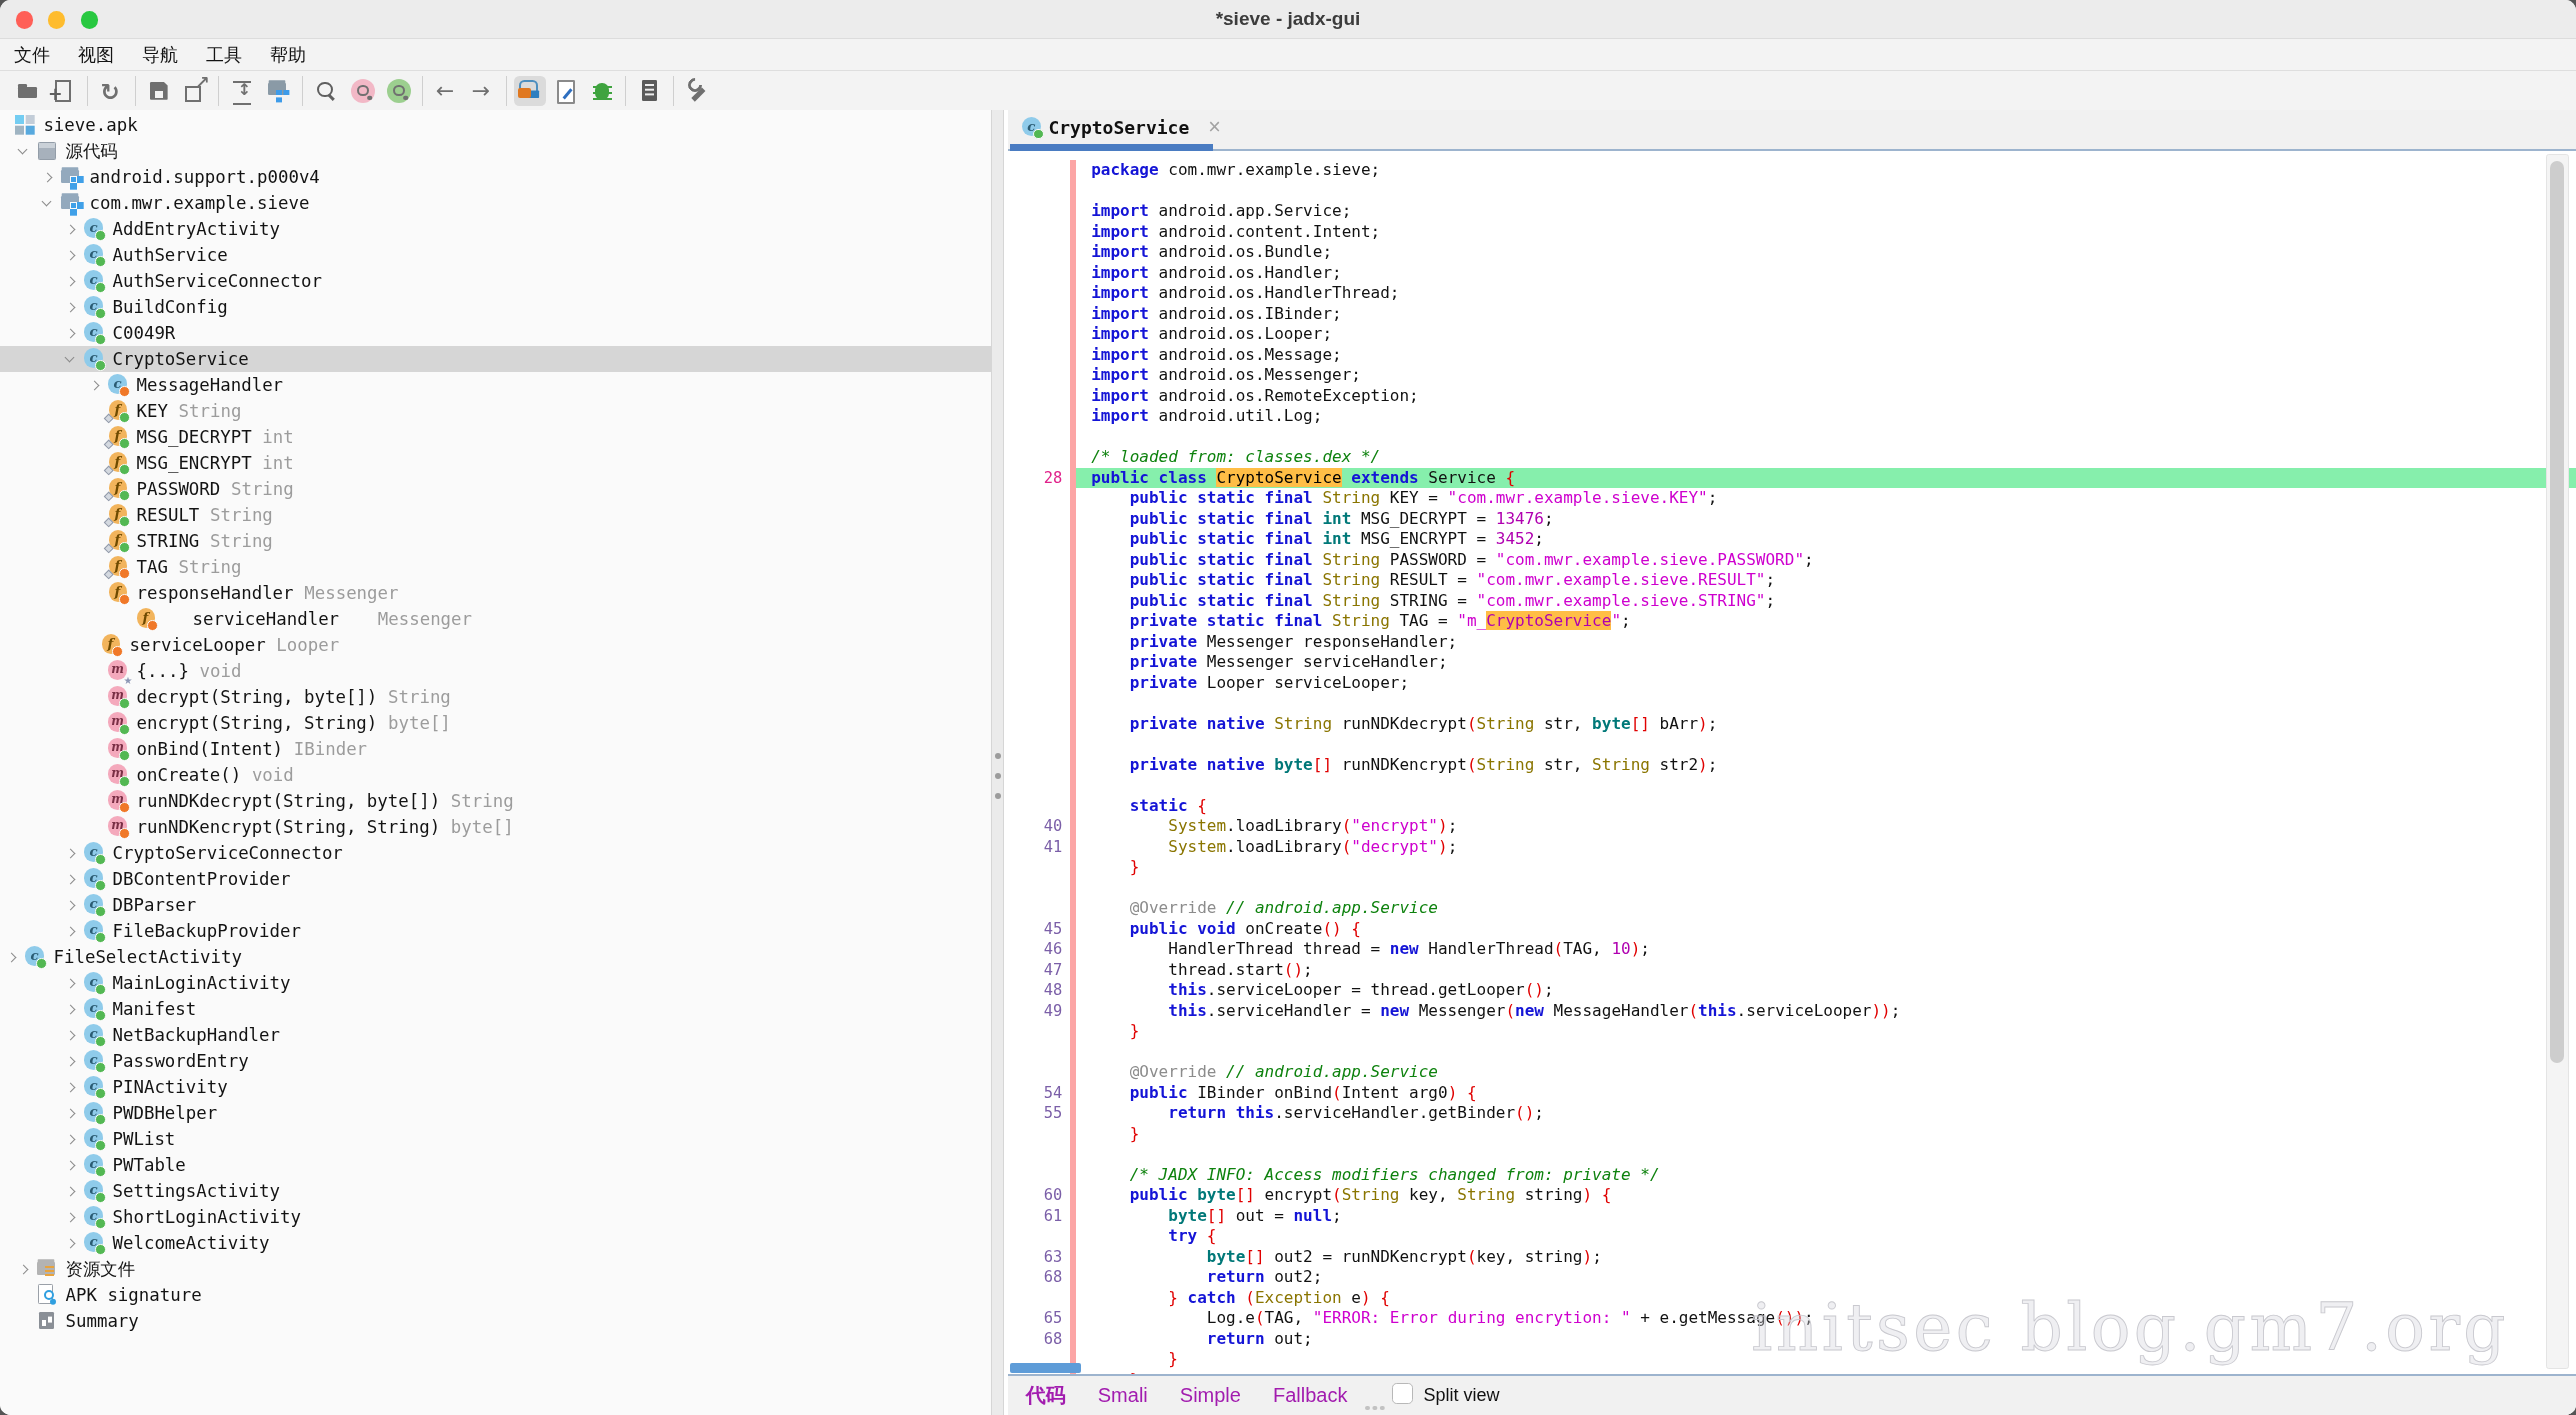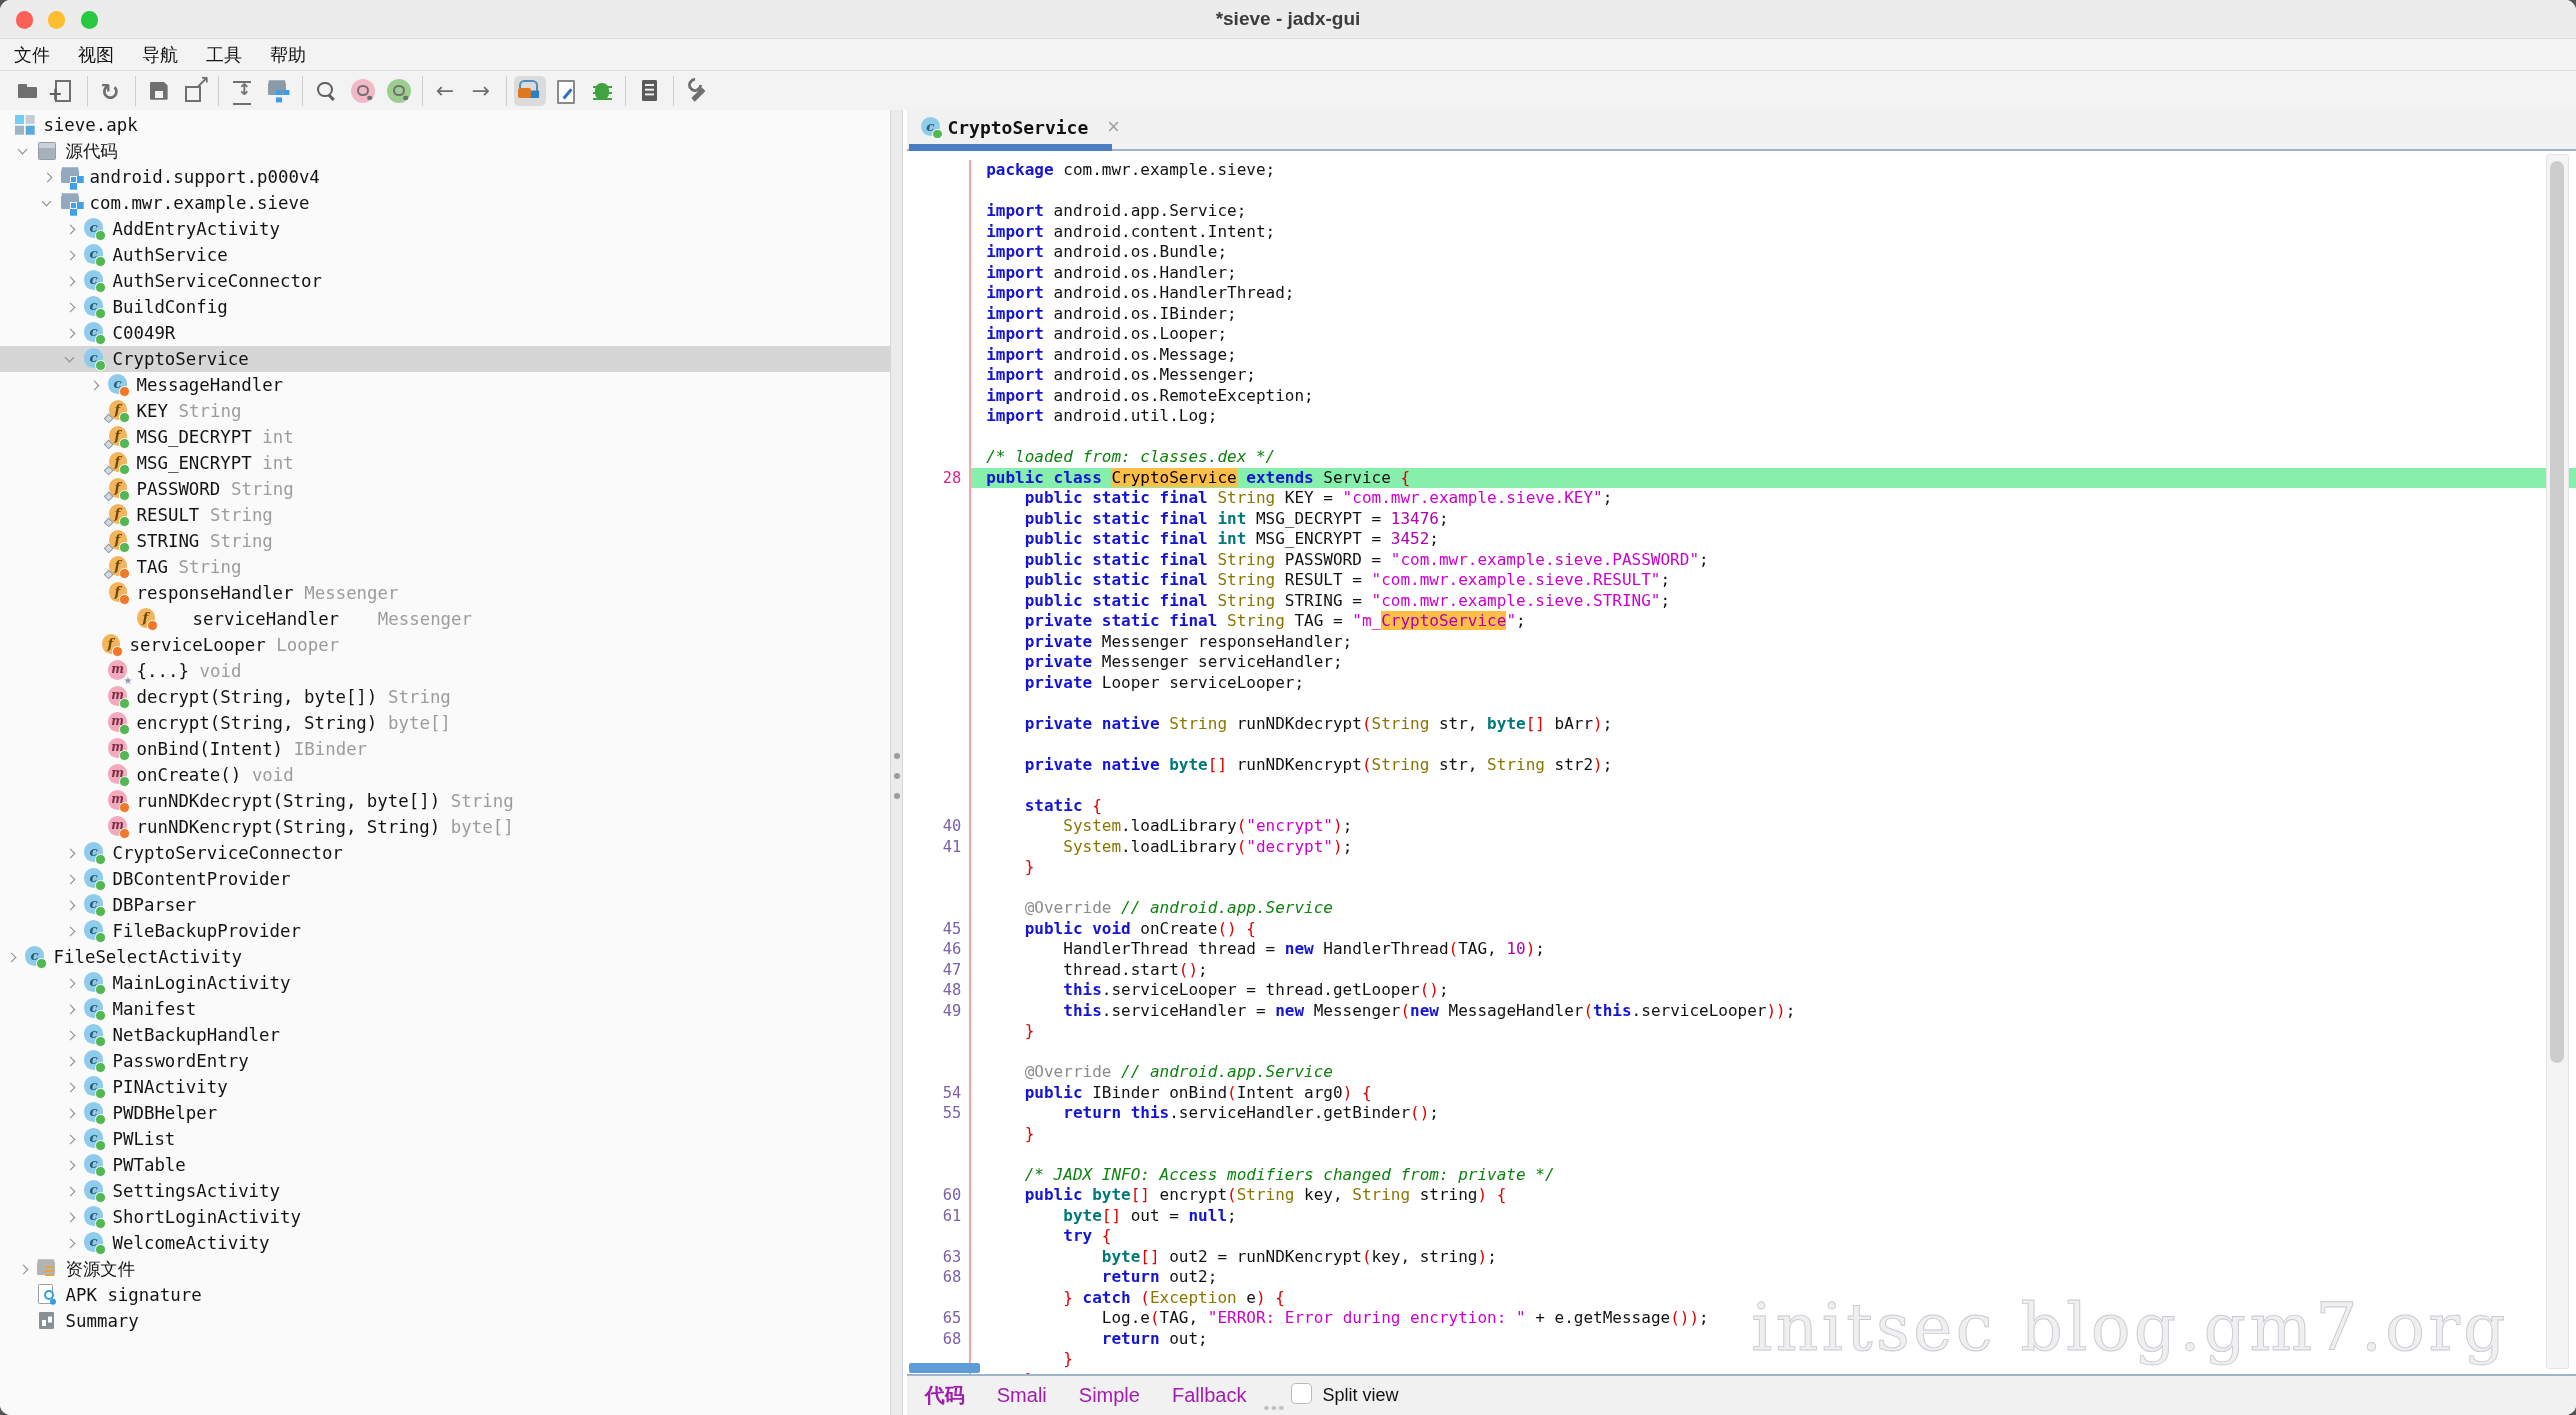--- a/index.html
+++ b/index.html
@@ -51,21 +51,21 @@
   .ic-quark::before{left:7.4px;top:4px;width:14px;height:19.5px;border:2px solid #8A8A8A;background:#FFF;border-radius:1.3px;}
   .ic-quark::after{left:16px;top:12px;width:3.4px;height:12px;background:#2E6FC0;transform:rotate(40deg);}
   .ic-debugger::before{left:9.4px;top:6.7px;width:13.4px;height:17.4px;background:#3FA33F;border-radius:6.7px;}
   .ic-debugger::after{left:6.7px;top:9.4px;width:19px;height:2.7px;background:#3FA33F;box-shadow:0 6px 0 #3FA33F,0 12px 0 #3FA33F;}
   .ic-log-viewer::before{left:8px;top:4px;width:15.4px;height:21px;background:#5A5A5A;border-radius:1.3px;}
   .ic-log-viewer::after{left:11.4px;top:8px;width:8.7px;height:2px;background:#EEE;box-shadow:0 4.7px 0 #EEE,0 9.4px 0 #EEE;}
   .ic-preferences::before{left:14px;top:10.7px;width:4.7px;height:14.8px;background:#6F6F6F;transform:rotate(45deg);}
   .ic-preferences::after{left:6.7px;top:2px;width:8px;height:8px;border:3.4px solid #6F6F6F;border-radius:50%;border-top-color:transparent;transform:rotate(45deg);}
   
   #main{position:absolute;top:110px;left:0;right:0;bottom:0;display:flex;}
-  #treepanel{width:890px;flex:none;background:#FAFAFA;overflow:hidden;padding-top:2px;}
+  #treepanel{width:991px;flex:none;background:#FAFAFA;overflow:hidden;padding-top:2px;}
   #splitter{width:11.4px;flex:none;background:#EBEBEB;border-left:0.7px solid #D6D6D6;border-right:0.7px solid #D6D6D6;position:relative;}
   .vdots::before{content:"";position:absolute;left:2.7px;top:643px;width:6px;height:6px;border-radius:50%;background:#9C9C9C;
       box-shadow:0 20px 0 #9C9C9C,0 40px 0 #9C9C9C;}
   #editorcol{flex:1;display:flex;flex-direction:column;position:relative;background:#FFF;border-left:4px solid #FFFFFF;min-width:0;}
   
   .trow{display:flex;align-items:center;height:26px;white-space:nowrap;}
   .trow.selected{background:#D6D6D6;}
   .chev{width:23.5px;height:25.5px;flex:none;position:relative;}
   .chev.closed::before{content:"";position:absolute;left:8px;top:9.4px;width:6px;height:6px;border-right:1.7px solid #8A8A8A;border-bottom:1.7px solid #8A8A8A;transform:rotate(-45deg);}
   .chev.open::before{content:"";position:absolute;left:7.4px;top:8px;width:6px;height:6px;border-right:1.7px solid #8A8A8A;border-bottom:1.7px solid #8A8A8A;transform:rotate(45deg);}
@@ -96,21 +96,21 @@
   
   #tabbar{height:39px;flex:none;background:#F1F1F1;position:relative;border-bottom:2px solid #9DB4CE;}
   #tab{position:absolute;left:12px;top:1.3px;height:32px;display:flex;align-items:center;}
   #tablabel{font:bold 18px "DejaVu Sans Mono",monospace;color:#111;margin-left:4px;}
   #tabclose{margin-left:19px;font-size:21.5px;color:#A2A2A2;}
   #tabaccent{position:absolute;left:1.3px;bottom:-2px;width:203px;height:6.7px;background:#4A7CC2;}
   #codearea{flex:1;position:relative;overflow:hidden;border-bottom:2px solid #9DB4CE;background:#FFF;padding-top:9.4px;}
   .cl{display:flex;height:20.5px;}
   .lnum{width:54px;flex:none;text-align:right;padding-right:8px;font:15.4px/20.5px "DejaVu Sans Mono",monospace;color:#7B5FA8;}
   .lnum.curn{color:#E0218A;}
-  .ct{flex:1;border-left:2px solid #fca5a5;padding-left:14.8px;font:16px/20.5px "DejaVu Sans Mono",monospace;color:#111;white-space:pre;}
+  .ct{flex:1;border-left:6px solid #fca5a5;padding-left:14.8px;font:16px/20.5px "DejaVu Sans Mono",monospace;color:#111;white-space:pre;}
   .cl.cur .ct{background:#86efac;}
   .k{color:#1414D6;font-weight:bold;}
   .ty{color:#007878;font-weight:bold;}
   .kn{color:#8A7500;}
   .st{color:#CE00CE;}
   .nu{color:#B000B0;}
   .cm{color:#0E820E;font-style:italic;}
   .an{color:#8C8C8C;}
   .pu{color:#E00000;}
   .df{color:#111;}

